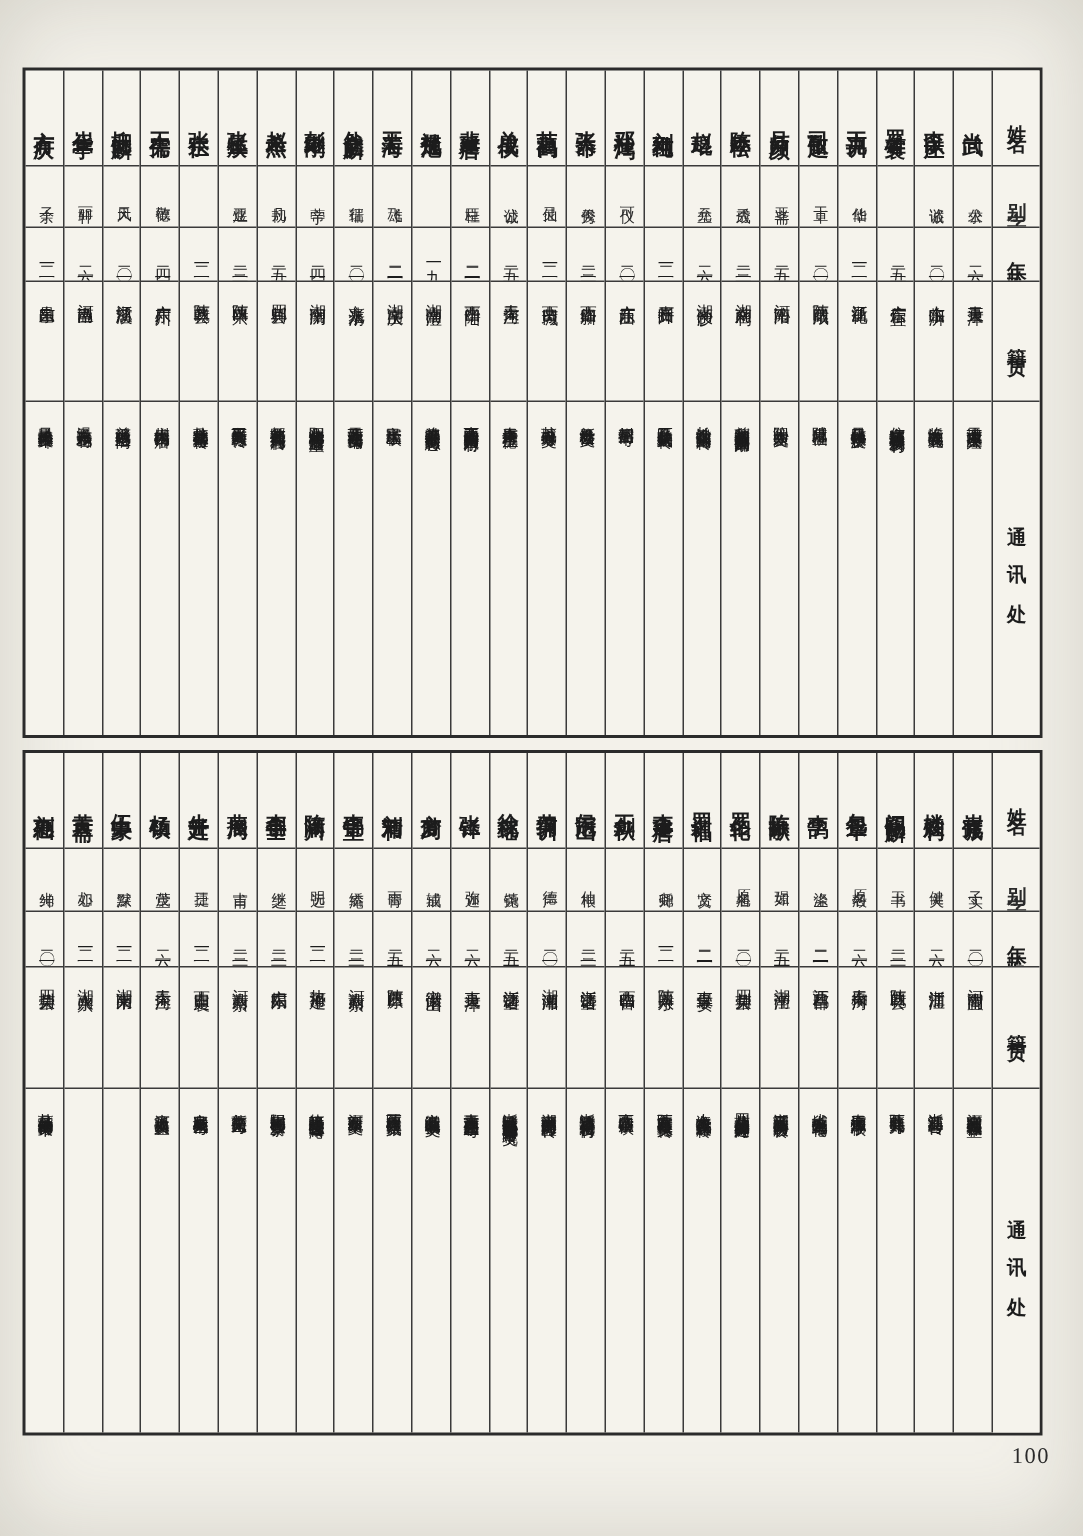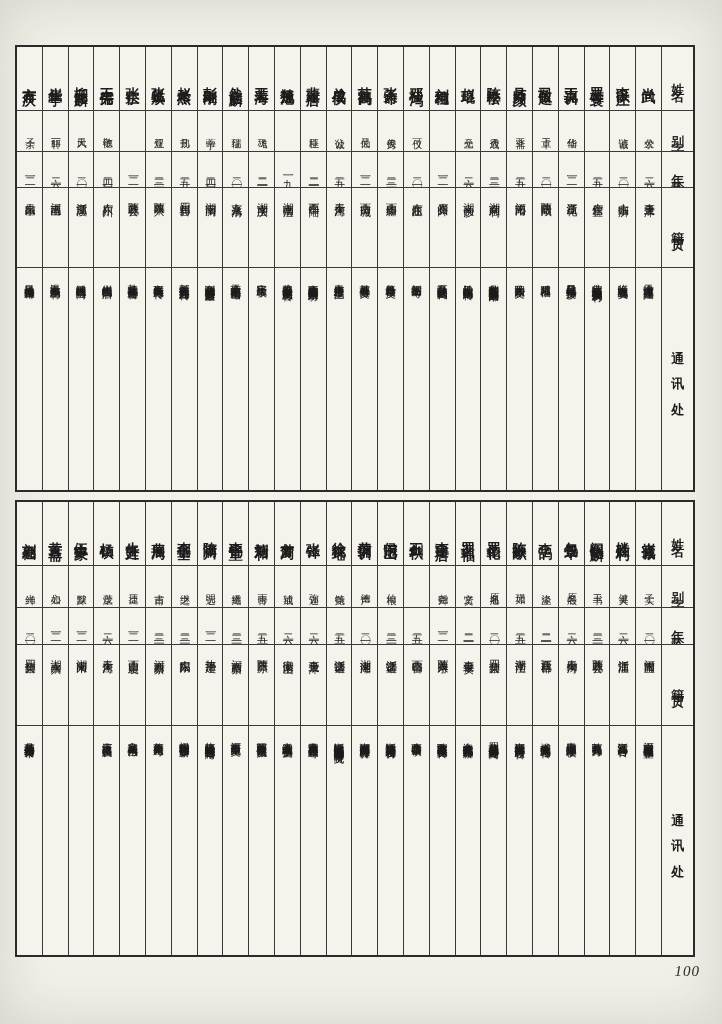--- a/index.html
+++ b/index.html
@@ -79,21 +79,20 @@
     letter-spacing:6px;
   }
   .col.header .r-address{letter-spacing:26px;}
   .page-number{
     position:absolute;
     right:22px;top:963px;
     font-size:15px;
     letter-spacing:1px;
     color:#2a2a2a;
     font-family:"Liberation Serif","DejaVu Serif",serif;
-    font-style:italic;
   }
 </style>
 </head>
 <body>
 
 <div class="page">
   <section class="reg-table" id="table-top">
       <div class="col header">
         <div class="cell r-name">姓名</div>
         <div class="cell r-courtesy">别字</div>

